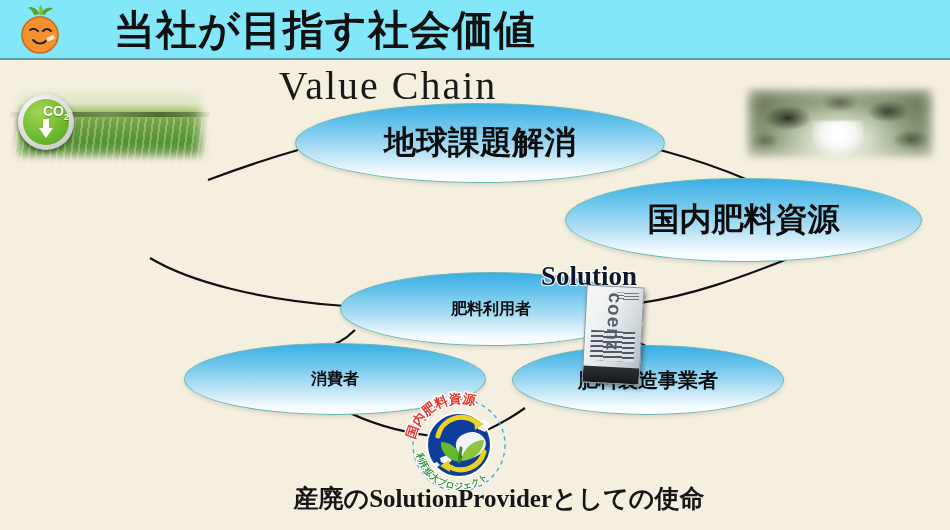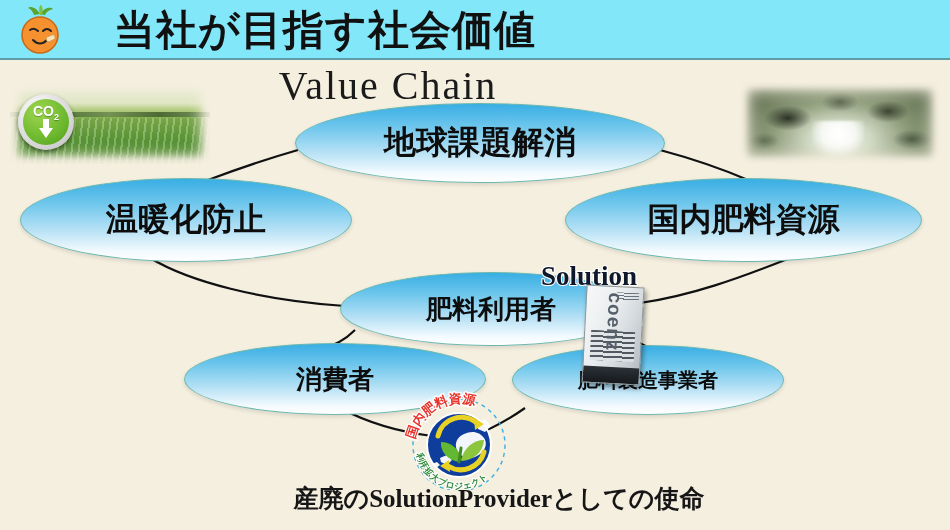--- a/index.html
+++ b/index.html
@@ -74,21 +74,21 @@
     position:absolute;left:8px;top:12px;width:56px;height:56px;border-radius:50%;
     background:radial-gradient(circle at 35% 30%,#fdfdfd,#d8d8d8 60%,#bdbdbd);
     box-shadow:0 2px 4px rgba(0,0,0,.45);
   }
   .co2-inner{
     position:absolute;left:5px;top:5px;width:46px;height:46px;border-radius:50%;
     background:radial-gradient(circle at 35% 28%,#9ed64f,#69b62c 65%,#4f9a1e);
     color:#fff;
   }
   .co2-inner .lbl{
-    position:absolute;left:0;top:4px;width:100%;text-align:center;
+    position:absolute;left:0;top:4px;width:100%;text-align:right;
     font-size:14px;font-weight:bold;font-family:"Liberation Sans",sans-serif;
     text-shadow:0 1px 1px rgba(0,0,0,.3);
   }
   .co2-inner .lbl sub{font-size:9px;}
   .co2-arrow{
     position:absolute;left:14px;top:20px;width:18px;height:20px;color:#fff;
   }
   .photo-stream{left:740px;top:82px;width:200px;height:82px;
     background:
       radial-gradient(ellipse at 50% 70%,#f2f4ef 0%,#cfd8c2 22%,#8d9c7a 48%,#5f6f4e 78%,#46523a 100%);
@@ -114,21 +114,21 @@
     position:absolute;border-radius:50%;
     background:linear-gradient(180deg,#39AEE4 0%,#6FC7EC 30%,#B6E1F5 62%,#F2FAFE 88%,#ffffff 100%);
     border:1px solid #6BB8AE;
     box-shadow:0 2px 4px rgba(0,0,0,.12);
     display:flex;align-items:center;justify-content:center;
     font-family:"DejaVu Sans","Liberation Sans",sans-serif;
     font-weight:bold;color:#0d0d0d;
     z-index:4;
   }
   .node.big{font-size:32px;}
-  .node.mid{font-size:26px;}
+  .node.mid{font-size:16px;}
   .node.sm{font-size:20px;}
   .n-earth{left:295px;top:103px;width:368px;height:78px;justify-content:center;}
   .n-warm {left:20px; top:178px;width:330px;height:82px;}
   .n-under{left:565px;top:178px;width:355px;height:82px;}
   .n-user {left:340px;top:272px;width:300px;height:72px;}
   .n-cons {left:184px;top:343px;width:300px;height:70px;}
   .n-maker{left:512px;top:345px;width:270px;height:68px;}
 
   
   svg.links{position:absolute;left:0;top:0;width:950px;height:530px;z-index:3;}
@@ -214,23 +214,20 @@
     <path d="M150 258 C190 282, 260 300, 345 306"></path>
     <path d="M790 258 C740 278, 690 296, 640 303"></path>
     <path d="M355 330 C345 340, 335 346, 320 349"></path>
     <path d="M625 332 C632 338, 640 344, 650 348"></path>
     <path d="M340 408 C370 424, 400 432, 432 436"></path>
     <path d="M525 408 C505 422, 490 430, 472 436"></path>
   </svg>
 
   <div class="node big n-earth">
       <span>地球課題解消</span>
-    </div>
-  <div class="node big n-warm">
-      <span>温暖化防止</span>
     </div>
   <div class="node big n-under">
       <span>国内肥料資源</span>
     </div>
   <div class="node mid n-user">
       <span>肥料利用者</span>
     </div>
   <div class="node mid n-cons">
       <span>消費者</span>
     </div>

